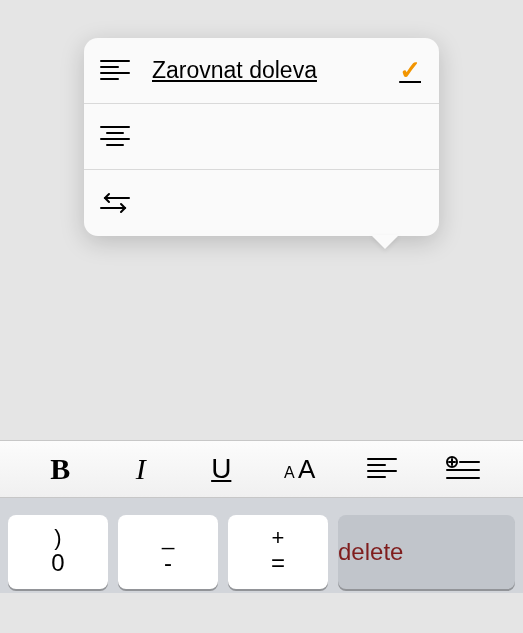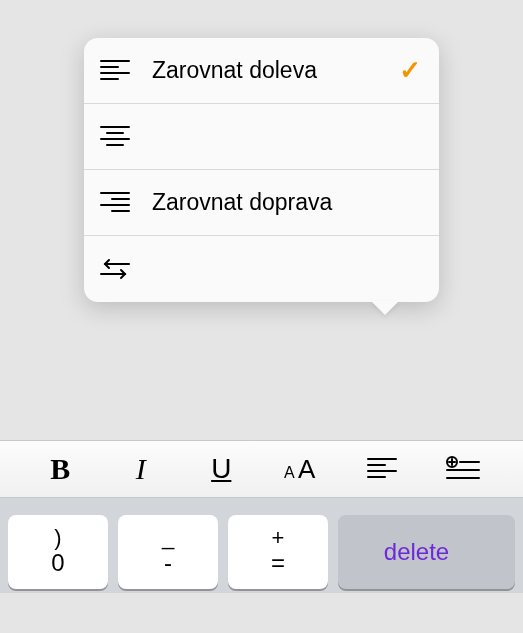--- a/index.html
+++ b/index.html
@@ -15,20 +15,21 @@
   
   .popover {
     position: absolute;
     top: 38px;
     left: 84px;
     width: 355px;
     background: #fafafa;
     border-radius: 14px;
     box-shadow: 0 6px 24px rgba(0,0,0,0.18);
     overflow: visible;
+    text-decoration: underline;
   }
   .popover::after {
     content: "";
     position: absolute;
     bottom: -13px;
     right: 40px;
     width: 0; height: 0;
     border-left: 14px solid transparent;
     border-right: 14px solid transparent;
     border-top: 14px solid #fafafa;
@@ -120,23 +121,23 @@
   .key .top { font-size: 22px; line-height: 1.1; }
   .key .bot { font-size: 24px; line-height: 1.1; }
   .key.k0 { width: 100px; }
   .key.km { width: 100px; }
   .key.kp { width: 100px; }
   .key.delete {
     flex: 1;
     background: #c1c5cb;
     font-size: 24px;
     flex-direction: row;
-    justify-content: center;
+    justify-content: flex-start;
     padding-right: 20px;
-    color: #6d28d9;
+    color: #7f1d1d;
   }
 
   svg { display: block; }
 </style>
 </head>
 <body>
 
 <div class="popover">
 
   <div class="menu-item">
@@ -156,31 +157,20 @@
     <span class="icon">
       <svg width="30" height="24" viewBox="0 0 30 24" stroke="#000" stroke-width="2" stroke-linecap="round">
         <line x1="1" y1="2" x2="29" y2="2"></line>
         <line x1="7" y1="8" x2="23" y2="8"></line>
         <line x1="1" y1="14" x2="29" y2="14"></line>
         <line x1="7" y1="20" x2="23" y2="20"></line>
       </svg>
     </span>
   </div>
 
-  <div class="menu-item">
-    <span class="icon">
-      <svg width="30" height="24" viewBox="0 0 30 24" stroke="#000" stroke-width="2" stroke-linecap="round">
-        <line x1="1" y1="2" x2="29" y2="2"></line>
-        <line x1="12" y1="8" x2="29" y2="8"></line>
-        <line x1="1" y1="14" x2="29" y2="14"></line>
-        <line x1="12" y1="20" x2="29" y2="20"></line>
-      </svg>
-    </span>
-    <span class="label">Zarovnat doprava</span>
-  </div>
 
 
   <div class="menu-item">
     <span class="icon">
       <svg width="30" height="24" viewBox="0 0 30 24" stroke="#000" stroke-width="2" stroke-linecap="round" fill="none">
         <line x1="5" y1="7" x2="29" y2="7"></line>
         <polyline points="9,3 5,7 9,11"></polyline>
         <line x1="1" y1="17" x2="25" y2="17"></line>
         <polyline points="21,13 25,17 21,21"></polyline>
       </svg>

